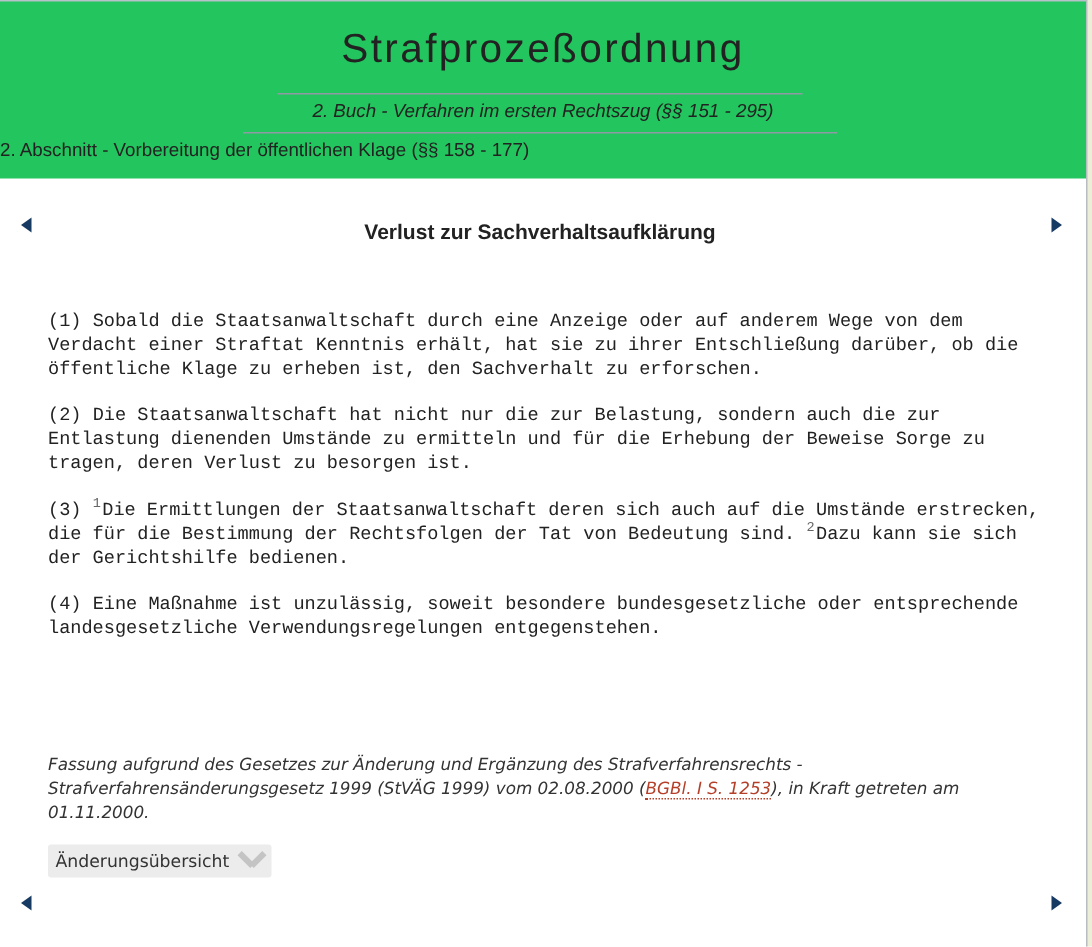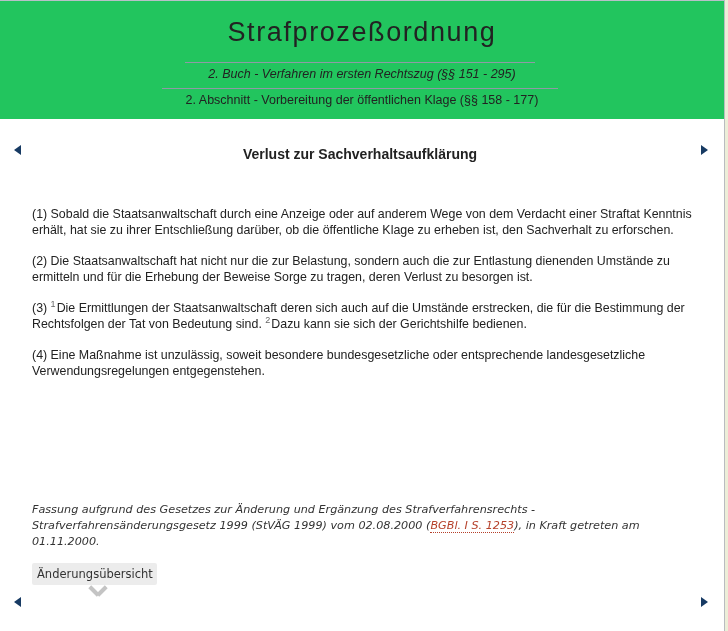--- a/index.html
+++ b/index.html
@@ -74,21 +74,20 @@
       top: 87px;
       width: 396px;
       height: 1px;
       background: #8f9aa5;
     }
     .section {
       position: absolute;
       left: 0;
       top: 90px;
       width: 724px;
-      text-align: center;
       font-family: "Liberation Sans", sans-serif;
       font-size: 12.5px;
       color: #222222;
       line-height: 18px;
     }
     .nav-arrow {
       position: absolute;
       width: 0;
       height: 0;
       cursor: pointer;
@@ -113,21 +112,21 @@
       font-weight: bold;
       font-size: 14px;
       color: #222222;
       line-height: 17px;
     }
     .content {
       position: absolute;
       left: 32px;
       top: 206px;
       width: 665px;
-      font-family: Liberation Sans, sans-serif;
+      font-family: Liberation Mono, monospace;
       font-size: 12.4px;
       line-height: 16px;
       color: #222222;
     }
     .content p {
       margin: 0 0 15px 0;
     }
     .sup {
       font-size: 9px;
       color: #666666;
@@ -160,21 +159,20 @@
       background: #ececec;
       border-radius: 2px;
       font-family: "DejaVu Sans", sans-serif;
       font-size: 11.5px;
       color: #333333;
       line-height: 22px;
       display: flex;
       align-items: center;
       cursor: pointer;
       box-sizing: border-box;
-      flex-direction: column;
     }
     .chev {
       display: inline-block;
       margin-left: 6px;
       width: 18px;
       height: 14px;
       position: relative;
     }
     .chev::before, .chev::after {
       content: "";

